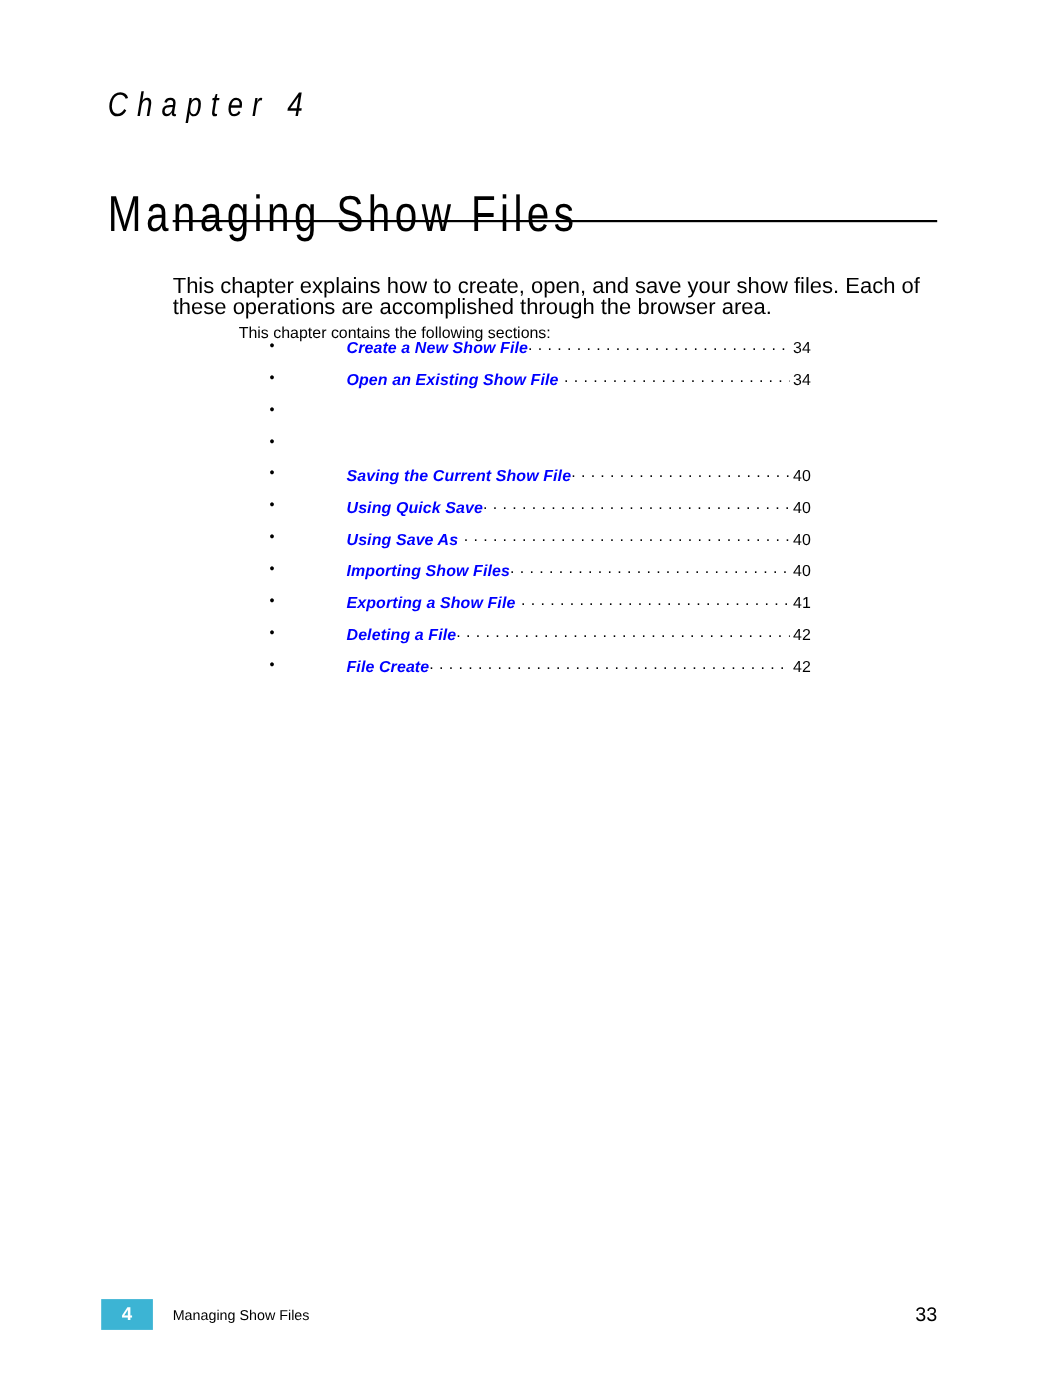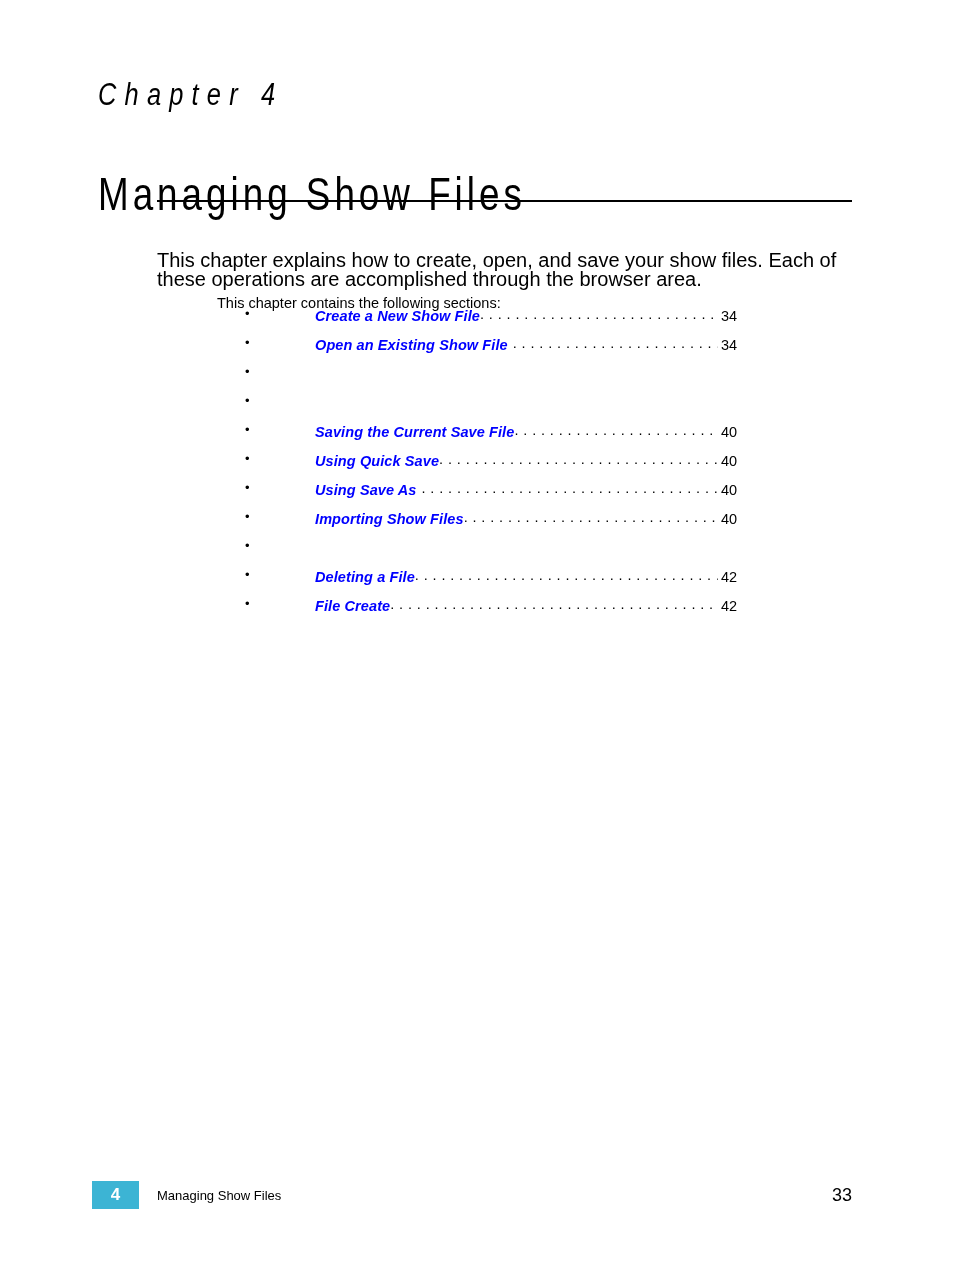--- a/index.html
+++ b/index.html
@@ -237,21 +237,21 @@
       </div>
       <div class="toc-row">
         <span class="toc-bullet">•</span>
       </div>
       <div class="toc-row">
         <span class="toc-bullet">•</span>
       </div>
       <div class="toc-row">
         <span class="toc-bullet">•</span>
         <span class="toc-line">
-          <a class="toc-label">Saving the Current Save File</a>
+          <a class="toc-label">Saving the Current Show File</a>
           <span class="toc-leader"></span>
           <span class="toc-page">40</span>
         </span>
       </div>
       <div class="toc-row">
         <span class="toc-bullet">•</span>
         <span class="toc-line">
           <a class="toc-label">Using Quick Save</a>
           <span class="toc-leader"></span>
           <span class="toc-page">40</span>
@@ -268,20 +268,25 @@
       <div class="toc-row">
         <span class="toc-bullet">•</span>
         <span class="toc-line">
           <a class="toc-label">Importing Show Files</a>
           <span class="toc-leader"></span>
           <span class="toc-page">40</span>
         </span>
       </div>
       <div class="toc-row">
         <span class="toc-bullet">•</span>
+        <span class="toc-line">
+          <a class="toc-label has-gap">Exporting a Show File</a>
+          <span class="toc-leader"></span>
+          <span class="toc-page">41</span>
+        </span>
       </div>
       <div class="toc-row">
         <span class="toc-bullet">•</span>
         <span class="toc-line">
           <a class="toc-label">Deleting a File</a>
           <span class="toc-leader"></span>
           <span class="toc-page">42</span>
         </span>
       </div>
       <div class="toc-row">

